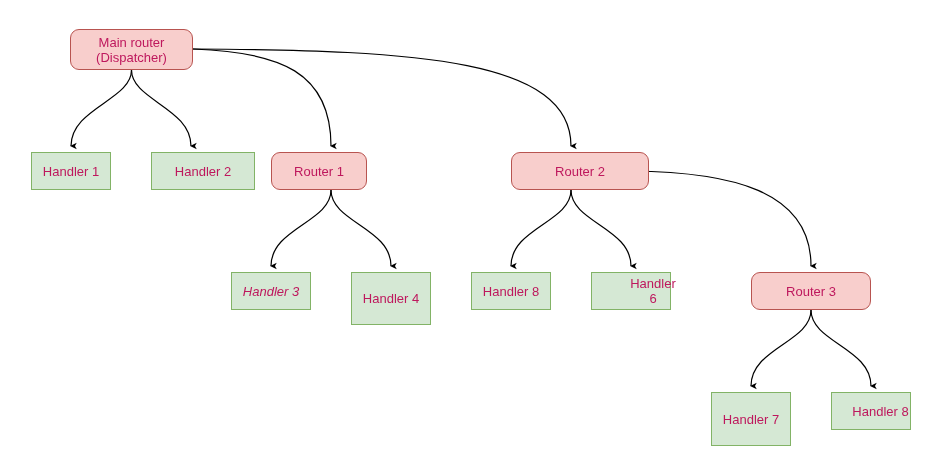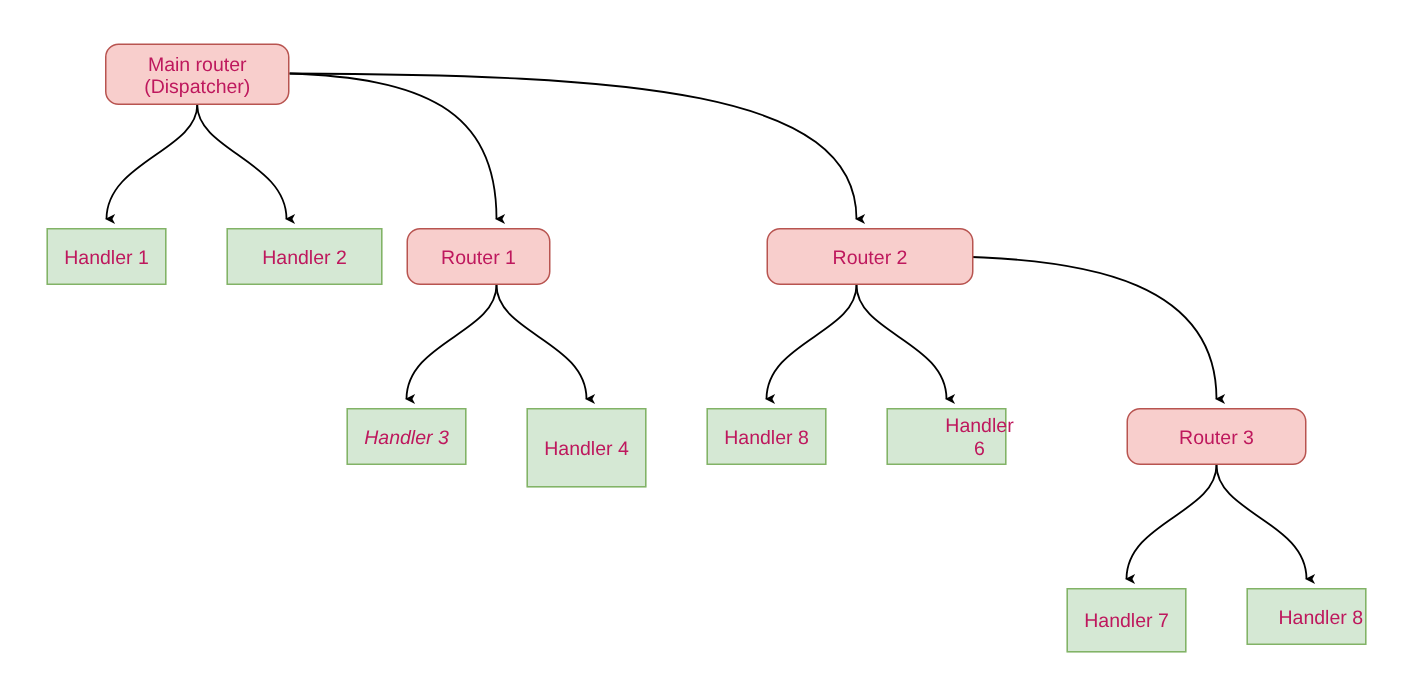--- a/index.html
+++ b/index.html
@@ -79,17 +79,17 @@
 (Dispatcher)</span></div>
       <div class="node node-handler" style="left: 31px; top: 152px; width: 80px; height: 38px;"><span>Handler 1</span></div>
       <div class="node node-handler" style="left: 151px; top: 152px; width: 104px; height: 38px;"><span>Handler 2</span></div>
       <div class="node node-router" style="left: 271px; top: 152px; width: 96px; height: 38px;"><span>Router 1</span></div>
       <div class="node node-router" style="left: 511px; top: 152px; width: 138px; height: 38px;"><span>Router 2</span></div>
       <div class="node node-handler" style="left: 231px; top: 272px; width: 80px; height: 38px; font-style: italic;"><span>Handler 3</span></div>
       <div class="node node-handler" style="left: 351px; top: 272px; width: 80px; height: 53px;"><span>Handler 4</span></div>
       <div class="node node-handler" style="left: 471px; top: 272px; width: 80px; height: 38px;"><span>Handler 8</span></div>
       <div class="node node-handler" style="left: 591px; top: 272px; width: 80px; height: 38px; padding-left: 44px;"><span>Handler 6</span></div>
       <div class="node node-router" style="left: 751px; top: 272px; width: 120px; height: 38px;"><span>Router 3</span></div>
-      <div class="node node-handler" style="left: 711px; top: 392px; width: 80px; height: 43px;"><span>Handler 7</span></div>
+      <div class="node node-handler" style="left: 711px; top: 392px; width: 80px; height: 54px;"><span>Handler 7</span></div>
       <div class="node node-handler" style="left: 831px; top: 392px; width: 80px; height: 38px; padding-left: 19px;"><span>Handler 8</span></div>
     </div>
 
 </div>
 
 </body></html>

